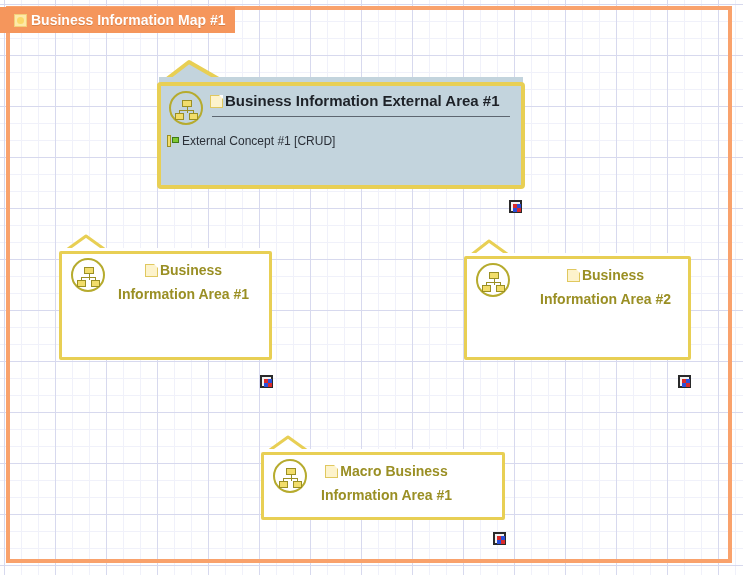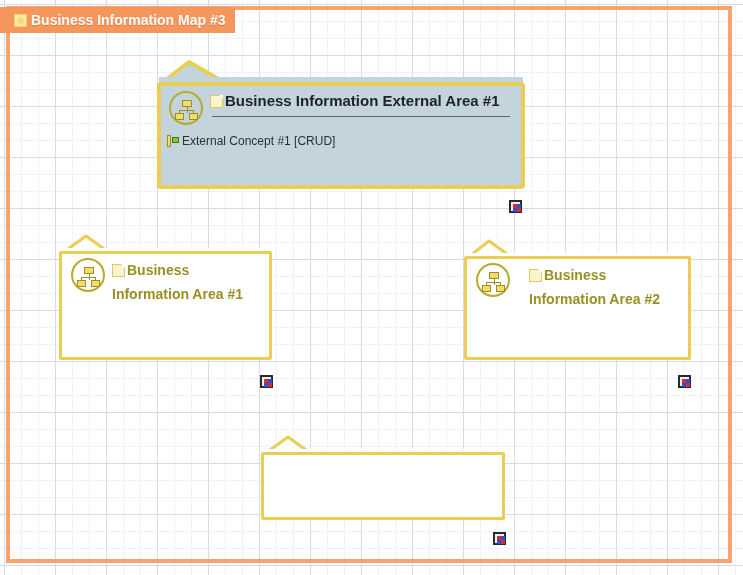--- a/index.html
+++ b/index.html
@@ -141,21 +141,21 @@
   .circle-icon .n.br    { width: 9px;  height: 7px; left: 18px; top: 20px; }
   .circle-icon .ln {
     position: absolute;
     background: #9a8f24;
   }
   .circle-icon .ln.v   { width: 1px; height: 6px; left: 16px; top: 14px; }
   .circle-icon .ln.h   { width: 15px; height: 1px; left: 8px; top: 17px; }
   .circle-icon .ln.l   { width: 1px; height: 4px; left: 8px;  top: 17px; }
   .circle-icon .ln.r   { width: 1px; height: 4px; left: 22px; top: 17px; }
 
-  .title-block { margin-left: 7px; }
+  .title-block { margin-left: 7px; text-align: center; }
 
   .sq-icon {
     width: 13px;
     height: 13px;
     display: inline-block;
     vertical-align: -2px;
     margin-right: 2px;
     background: #fdf3cc;
     border: 1px solid #e0c85f;
     box-sizing: border-box;
@@ -254,21 +254,21 @@
 
 <div id="canvas">
 
   <div id="diagram-frame"></div>
 
   <div id="title-tab">
     <span class="tab-icon">
       <span class="sq"></span>
         <span class="dot"></span>
     </span>
-    <span class="tab-label">Business Information Map #3</span>
+    <span class="tab-label">Business Information Map #1</span>
   </div>
 
   <div class="area-node filled" style="left:157px; top:59px; width:368px; height:130px;">
     <svg class="roof" width="368" height="30" viewBox="0 0 368 30">
       <polygon points="32,3 72,26 2,26" fill="#c3d4dd" stroke="#e8cf54" stroke-width="4" stroke-linejoin="round"></polygon>
       <rect x="2" y="18" width="364" height="12" fill="#c3d4dd" stroke="none"></rect>
     </svg>
     <div class="body" style="top:23px; width:368px; height:107px;"></div>
 
     <div class="node-head" style="left:12px; top:32px; width:344px;">
@@ -371,20 +371,34 @@
     </span>
   </div>
 
   <div class="area-node plain" style="left:261px; top:434px; width:244px; height:86px;">
     <svg class="roof" width="244" height="28" viewBox="0 0 244 28">
       <polygon points="27,3 52,21 2,21" fill="#ffffff" stroke="#e8cf54" stroke-width="3" stroke-linejoin="round"></polygon>
       <rect x="2" y="15" width="241" height="12" fill="#ffffff" stroke="none"></rect>
     </svg>
     <div class="body" style="top:18px; width:244px; height:68px;"></div>
 
+    <div class="node-head" style="left:12px; top:25px; width:223px;">
+      <span class="circle-icon">
+        <span class="n top"></span>
+          <span class="ln v"></span>
+          <span class="ln h"></span>
+        <span class="ln l"></span>
+          <span class="ln r"></span>
+        <span class="n bl"></span>
+          <span class="n br"></span>
+      </span>
+      <span class="title-block" style="width:145px;">
+        <span class="sq-icon"></span><span class="node-title">Macro Business Information Area #1</span>
+      </span>
+    </div>
   </div>
 
   <div class="marker" style="left:493px; top:532px;">
     <span class="inner">
       <span class="q a"></span>
         <span class="q b"></span>
         <span class="q c"></span>
         <span class="q d"></span>
     </span>
   </div>

